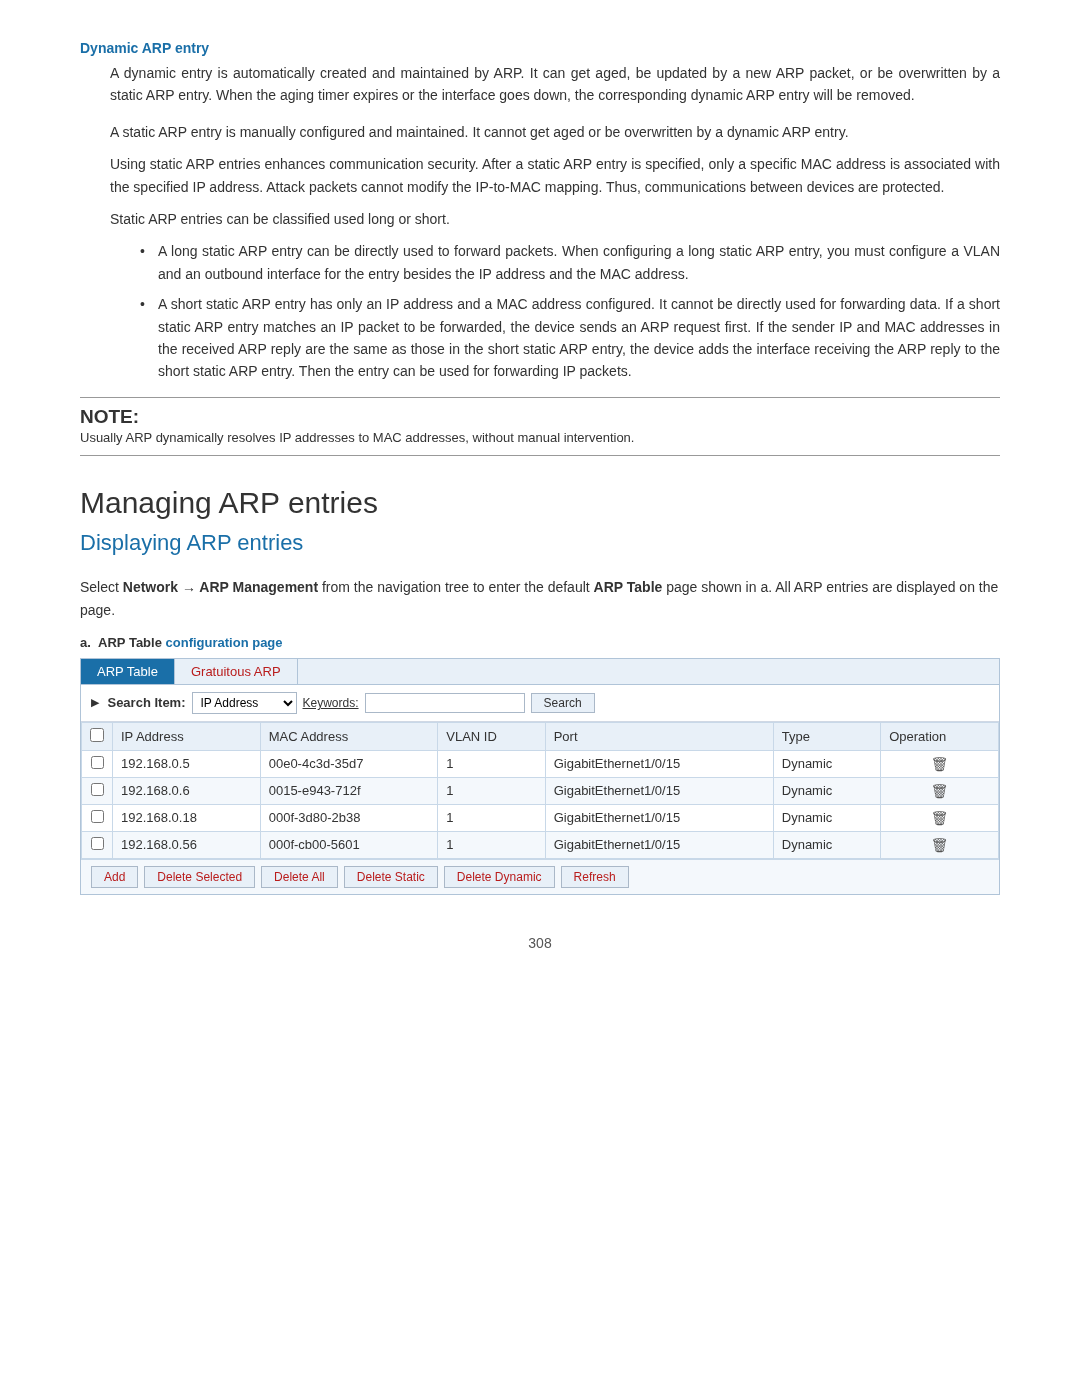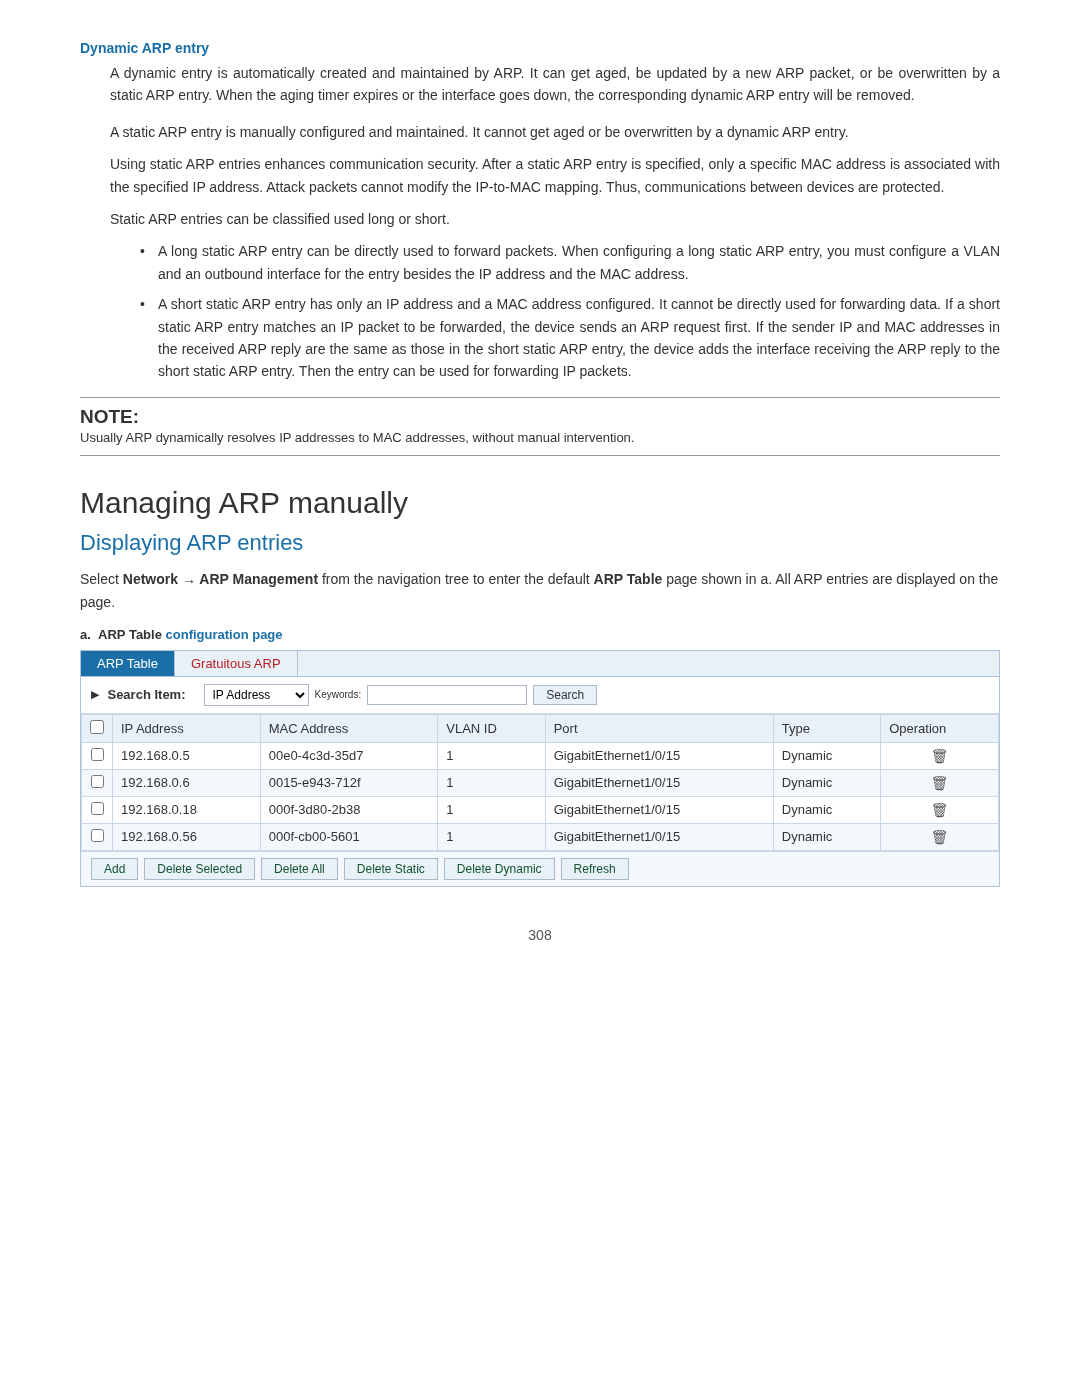--- a/index.html
+++ b/index.html
@@ -81,21 +81,21 @@
       font-weight: normal;
       color: #333;
       margin-bottom: 10px;
       margin-top: 10px;
     }
 
     .sub-heading {
       font-size: 22px;
       font-weight: normal;
       color: #1a6fa8;
-      margin-bottom: 12px;
+      margin-bottom: 20px;
     }
 
     .intro-para {
       line-height: 1.6;
       margin-bottom: 14px;
     }
 
     .intro-para strong {
       font-weight: bold;
     }
@@ -146,21 +146,21 @@
       display: flex;
       align-items: center;
       padding: 7px 10px;
       border-bottom: 1px solid #d0d8e4;
       gap: 6px;
     }
 
     .search-label {
       font-size: 13px;
       font-weight: bold;
-      margin-right: 12px;
+      margin-right: 0;
       text-align: right;
     }
 
     .search-label-arrow {
       color: #333;
       font-size: 11px;
       margin-right: 2px;
     }
 
     .search-select {
@@ -237,21 +237,21 @@
       background: #f4f8fc;
       border-top: 1px solid #c8d8e8;
     }
 
     .action-button {
       background: #e8f0f8;
       border: 1px solid #aab8c8;
       font-size: 12px;
       padding: 3px 12px;
       cursor: pointer;
-      color: #14532d;
+      color: #b91c1c;
     }
 
     .page-number {
       text-align: center;
       margin-top: 40px;
       font-size: 14px;
       color: #555;
     }
 
     .header-checkbox {
@@ -260,21 +260,22 @@
       cursor: pointer;
     }
 
     .row-checkbox {
       width: 13px;
       height: 13px;
       cursor: pointer;
     }
 
     .keywords-label {
-      font-size: 10px;
+      font-size: 12px;
+      text-decoration: underline;
     }
   </style>
 </head>
 <body>
 
 <div style="margin-bottom: 14px;">
   <div class="dynamic-arp-heading">Dynamic ARP entry</div>
   <div class="section-block">
     <p class="section-para">A dynamic entry is automatically created and maintained by ARP. It can get aged, be updated by a new ARP packet, or be overwritten by a static ARP entry. When the aging timer expires or the interface goes down, the corresponding dynamic ARP entry will be removed.</p>
   </div>
@@ -290,21 +291,21 @@
       <li>A short static ARP entry has only an IP address and a MAC address configured. It cannot be directly used for forwarding data. If a short static ARP entry matches an IP packet to be forwarded, the device sends an ARP request first. If the sender IP and MAC addresses in the received ARP reply are the same as those in the short static ARP entry, the device adds the interface receiving the ARP reply to the short static ARP entry. Then the entry can be used for forwarding IP packets.</li>
     </ul>
   </div>
 </div>
 
 <div class="note-box">
   <div class="note-label">NOTE:</div>
   <div class="note-text">Usually ARP dynamically resolves IP addresses to MAC addresses, without manual intervention.</div>
 </div>
 
-<h1 class="main-heading">Managing ARP manually</h1>
+<h1 class="main-heading">Managing ARP entries</h1>
 
 <h2 class="sub-heading">Displaying ARP entries</h2>
 
 <p class="intro-para">
   Select <strong>Network → ARP Management</strong> from the navigation tree to enter the default <strong>ARP Table</strong> page shown in a. All ARP entries are displayed on the page.
 </p>
 
 <div class="config-label" style="margin-bottom: 8px;">
   a.&nbsp;&nbsp;<strong>ARP Table</strong> <span class="blue-text">configuration page</span>
 </div>

